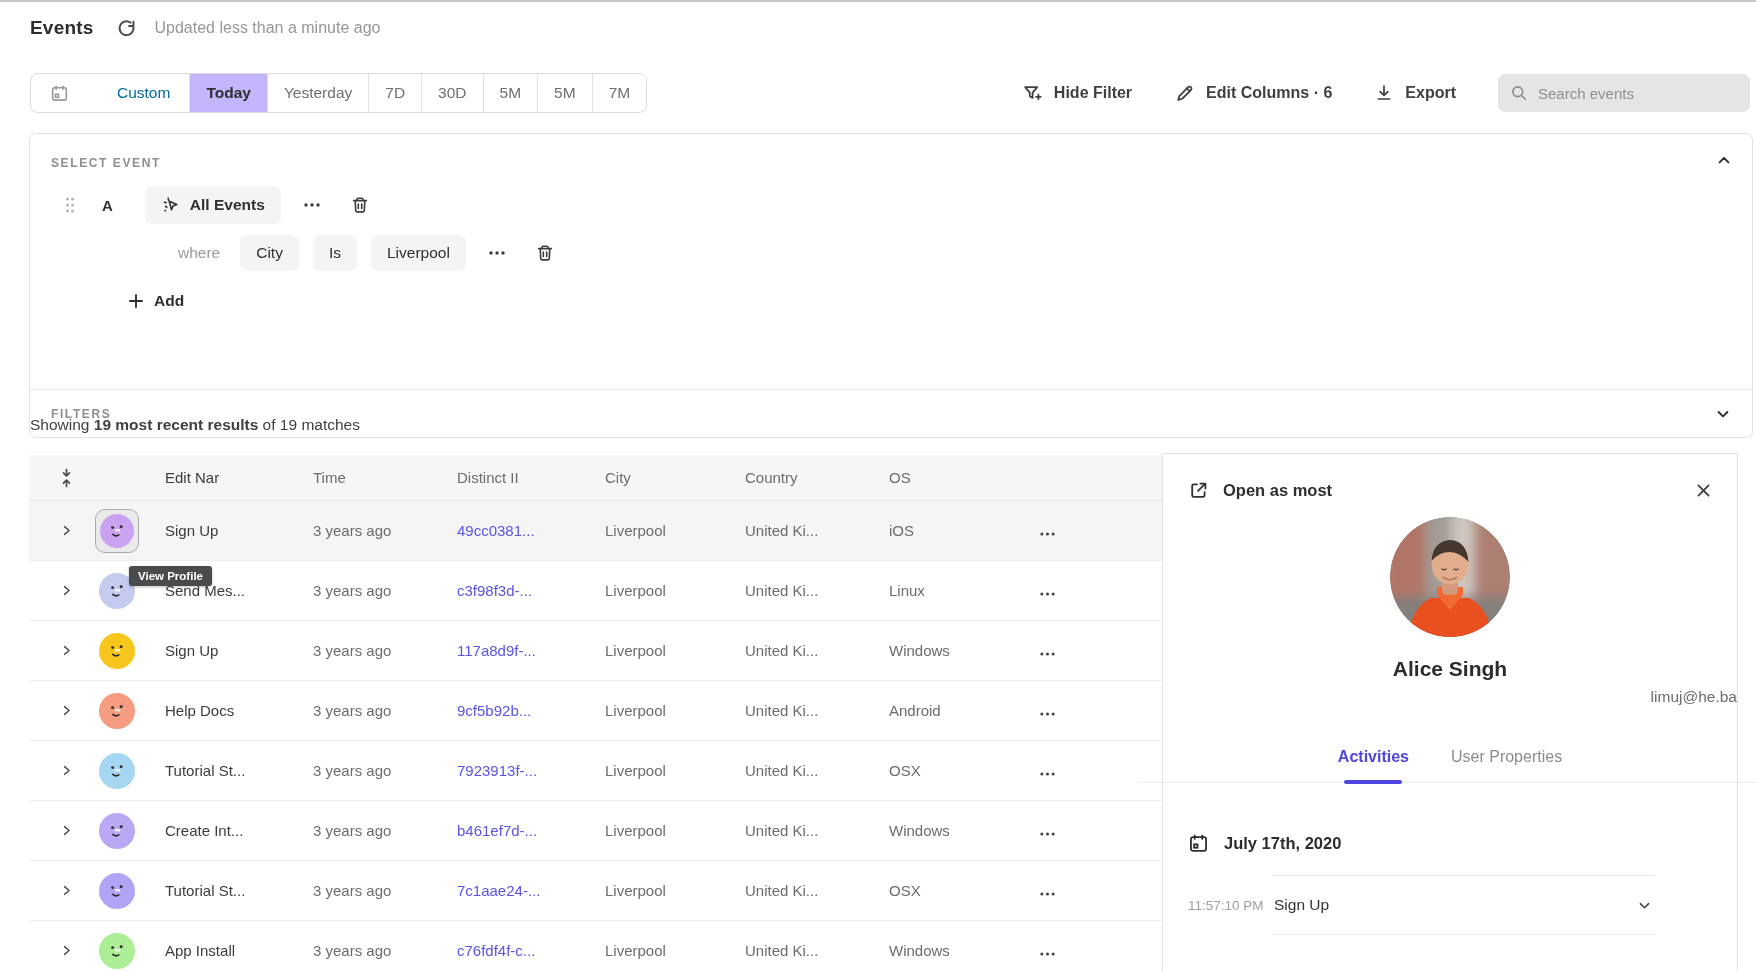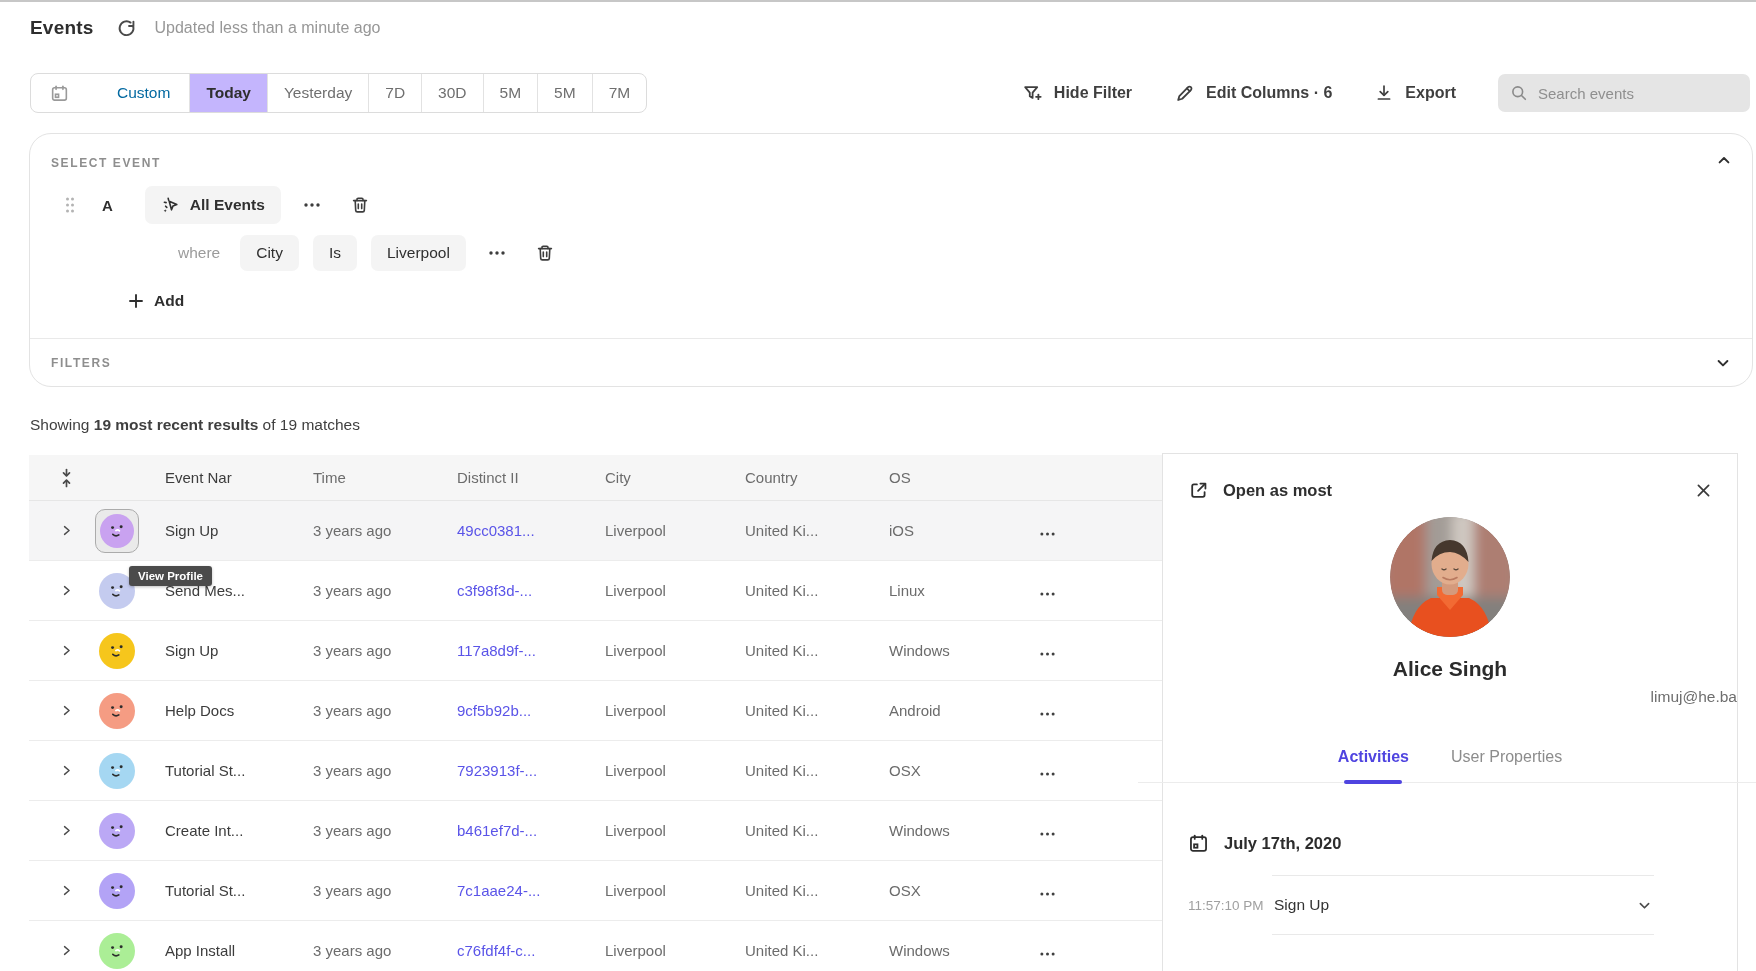--- a/index.html
+++ b/index.html
@@ -29,21 +29,21 @@
   .seg-item.active{background:#c4b5fd; color:#2e2e2e; font-weight:700;}
   .seg-item .ico{color:#9a9a9a;}
   .right-tools{display:flex; align-items:center; gap:42px;}
   .tool-btn{display:flex; align-items:center; gap:11px; font-size:16px; color:#3f3f3f; font-weight:600; cursor:pointer; white-space:nowrap;}
   .tool-btn .ico{color:#3f3f3f;}
   .search-box{display:flex; align-items:center; gap:10px; width:252px; height:38px; background:#e5e5e5; border-radius:7px; padding:0 12px;}
   .search-box input{border:none; outline:none; background:transparent; font-size:15px; color:#3b3b3b; width:100%; font-family:inherit;}
   .search-box input::placeholder{color:#8f8f8f;}
 
   
-  .qpanel{position:absolute; top:133px; left:29px; width:1724px; height:254px; border:1px solid var(--border); border-radius:22px; background:#fff;}
+  .qpanel{position:absolute; top:133px; left:29px; width:1724px; height:305px; border:1px solid var(--border); border-radius:7px; background:#fff;}
   .q-label{position:absolute; top:22px; left:21px; font-size:12px; font-weight:700; letter-spacing:1.6px; color:#8e8e8e;}
   .event-row{position:absolute; top:50px; left:0; display:flex; align-items:center; height:42px; padding-left:34px;}
   .drag-handle{color:#b3b3b3; margin-right:26px; cursor:grab;}
   .clause-letter{font-size:15px; font-weight:700; color:#2f2f2f; margin-right:32px;}
   .chip{display:inline-flex; align-items:center; gap:9px; height:38px; padding:0 16px; background:var(--chip); border-radius:7px; font-size:15.5px; color:#303030; cursor:pointer; white-space:nowrap;}
   .chip.bold{font-weight:700;}
   .icon-btn{display:inline-flex; align-items:center; justify-content:center; width:34px; height:34px; color:#3d3d3d; cursor:pointer;}
   .event-row .icon-btn{margin-left:14px;}
   .where-row{position:absolute; top:100px; left:0; display:flex; align-items:center; height:38px; padding-left:148px; gap:14px;}
   .where-label{font-size:15.5px; color:#9b9b9b; margin-right:6px;}
@@ -297,21 +297,21 @@
     <div class="thead">
       <span class="c-chev">
         <svg width="13" height="20" viewBox="0 0 13 20" fill="none" stroke="currentColor" stroke-width="1.7" stroke-linecap="round" stroke-linejoin="round">
           <line x1="6.5" y1="1.5" x2="6.5" y2="7.5"></line>
             <polyline points="3.5,4.8 6.5,7.8 9.5,4.8"></polyline>
           <line x1="6.5" y1="18.5" x2="6.5" y2="12.5"></line>
             <polyline points="3.5,15.2 6.5,12.2 9.5,15.2"></polyline>
         </svg>
       </span>
       <span class="c-avatar"></span>
-      <span class="c-event">Event Nar</span>
+      <span class="c-event">Edit Nar</span>
       <span class="c-time">Time</span>
       <span class="c-id" style="color:#6c6c6c;">Distinct II</span>
       <span class="c-city">City</span>
       <span class="c-country">Country</span>
       <span class="c-os">OS</span>
       <span class="c-actions"></span>
     </div>
 
     <div class="trow selected">
         <span class="c-chev">

